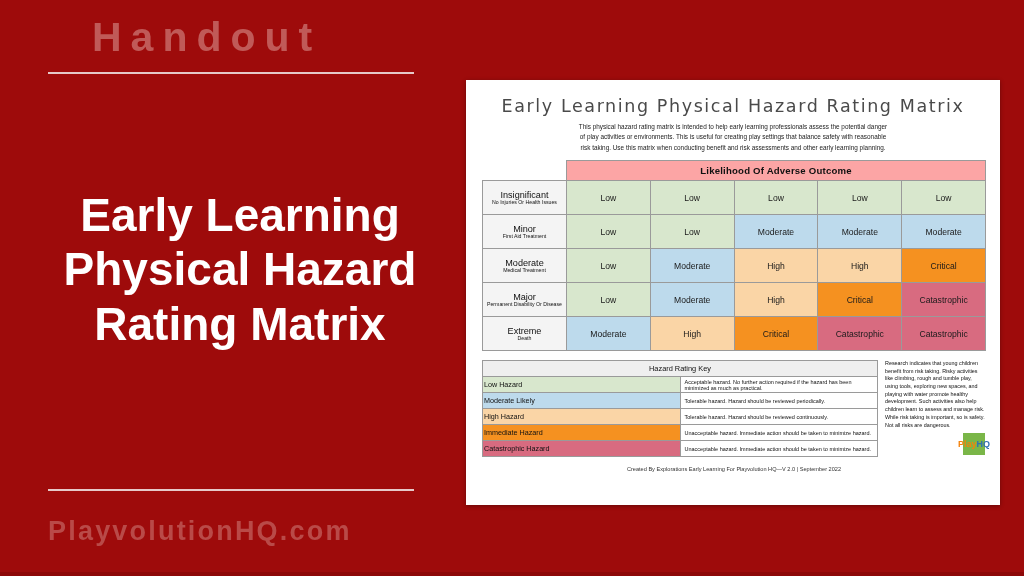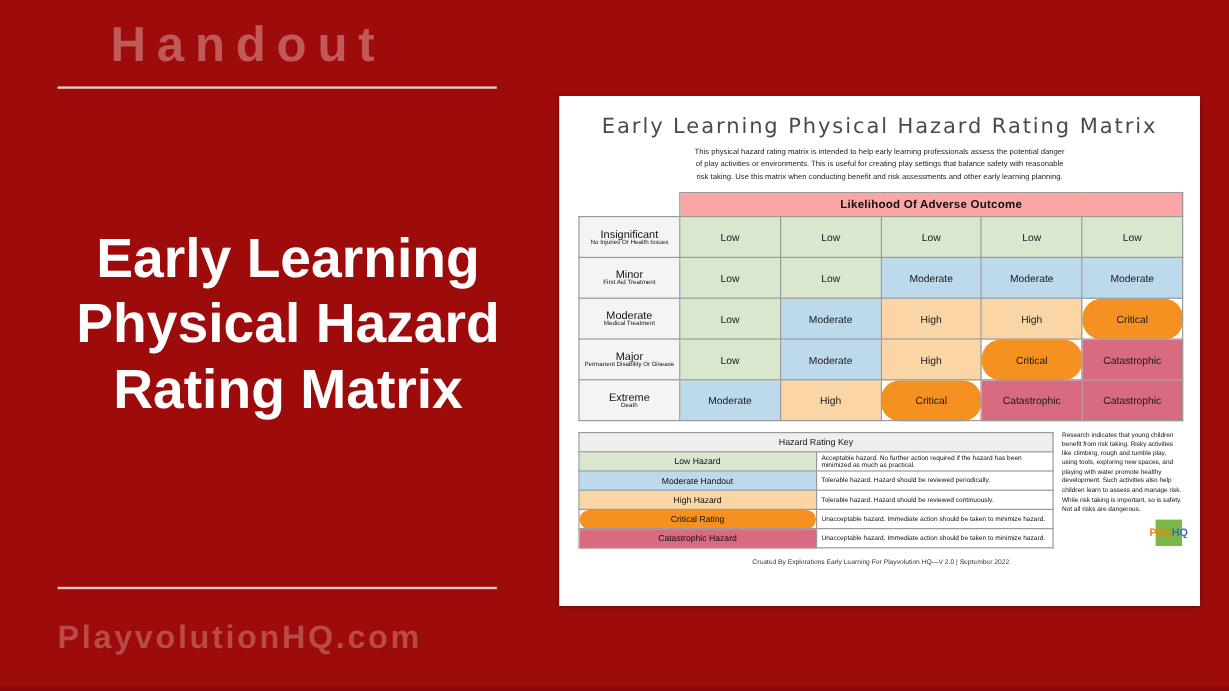--- a/index.html
+++ b/index.html
@@ -84,38 +84,38 @@
   }
   .row-head{
     background:#f4f4f4;color:#111;padding:2px 1px;line-height:1.12;
   }
   .row-head .rh-main{font-size:9.1px;}
   .row-head .rh-sub{font-size:5.2px;}
   .cell{font-size:8.6px;color:#1a1a1a;height:31px;}
   .c-low{background:#d8e7cd;}
   .c-mod{background:#bddaec;}
   .c-high{background:#fad5a6;}
-  .c-crit{background:#f59120;border-radius:16px;}
+  .c-crit{background:#f59120;}
   .c-cat{background:#d86b80;}
 
   
   .bottom-wrap{
     display:flex;gap:7px;margin:9px auto 0 auto;width:504px;
     align-items:flex-start;
   }
   .key-table{width:396px;table-layout:fixed;}
   .key-table td{
     border:1px solid #9a9a9a;
     font-family:"Liberation Sans", sans-serif;
   }
   .key-title{
     background:#efefef;text-align:center;font-size:7.4px;color:#111;height:13px;
   }
   .key-label{
-    width:96px;text-align:center;font-size:7.2px;color:#111;height:13px;margin-top:20px;
+    width:96px;font-size:7.2px;color:#111;height:13px;margin-top:20px;
   }
   .key-desc{
     padding-left:4px;font-size:5.5px;color:#111;height:13px;
   }
   .research{
     width:100px;font-size:5.4px;line-height:1.42;color:#111;
     text-align:left;
     font-family:"Liberation Sans", sans-serif;
   }
   .logo{
@@ -235,29 +235,29 @@
         <table class="key-table">
           <tbody id="key-body">
             <tr>
               <td class="key-title" colspan="2">Hazard Rating Key</td>
             </tr>
           <tr>
                 <td class="key-label c-low">Low Hazard</td>
                 <td class="key-desc">Acceptable hazard.  No further action required if the hazard  has been minimized as much as practical.</td>
               </tr>
               <tr>
-                <td class="key-label c-mod">Moderate Handout</td>
+                <td class="key-label c-mod">Moderate Likely</td>
                 <td class="key-desc">Tolerable hazard.  Hazard  should be reviewed periodically.</td>
               </tr>
               <tr>
                 <td class="key-label c-high">High Hazard</td>
                 <td class="key-desc">Tolerable hazard.  Hazard  should be reviewed continuously.</td>
               </tr>
               <tr>
-                <td class="key-label c-crit">Critical Rating</td>
+                <td class="key-label c-crit">Immediate Hazard</td>
                 <td class="key-desc">Unacceptable hazard.  Immediate action should be taken to minimize hazard.</td>
               </tr>
               <tr>
                 <td class="key-label c-cat">Catastrophic Hazard</td>
                 <td class="key-desc">Unacceptable hazard.  Immediate action should be taken to minimize hazard.</td>
               </tr>
             </tbody>
         </table>
 
         <div style="width:100px;">

